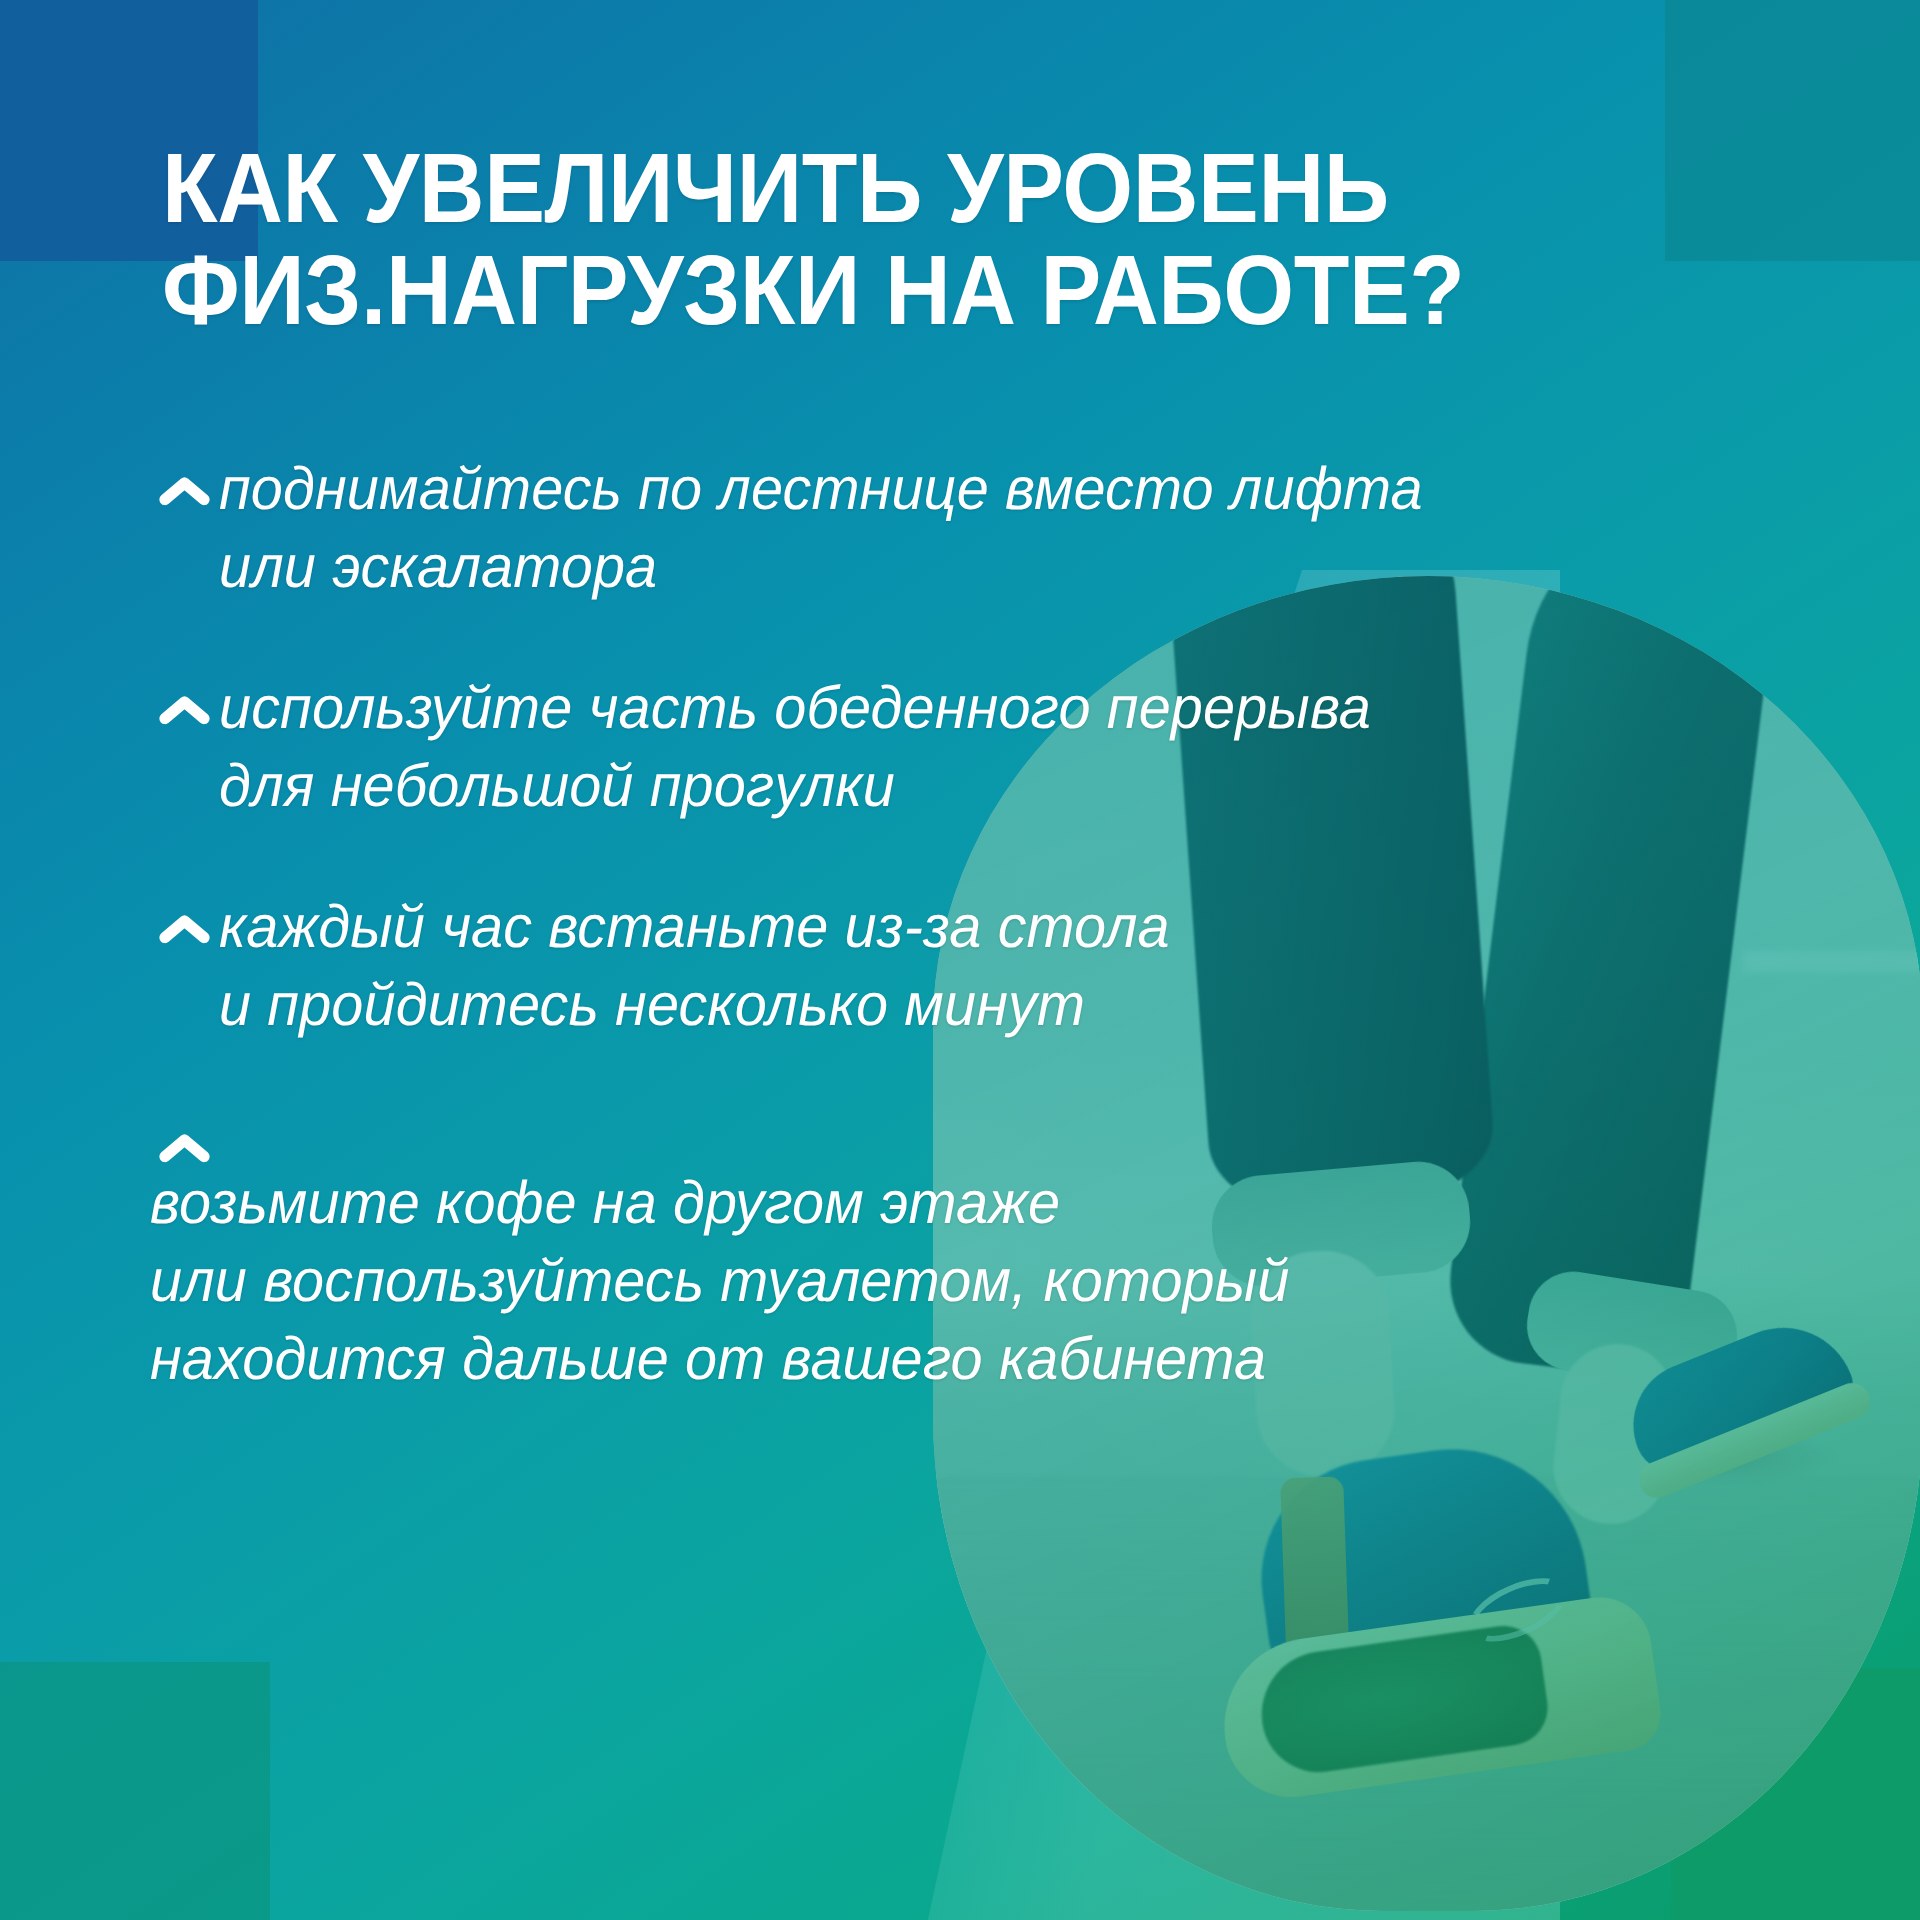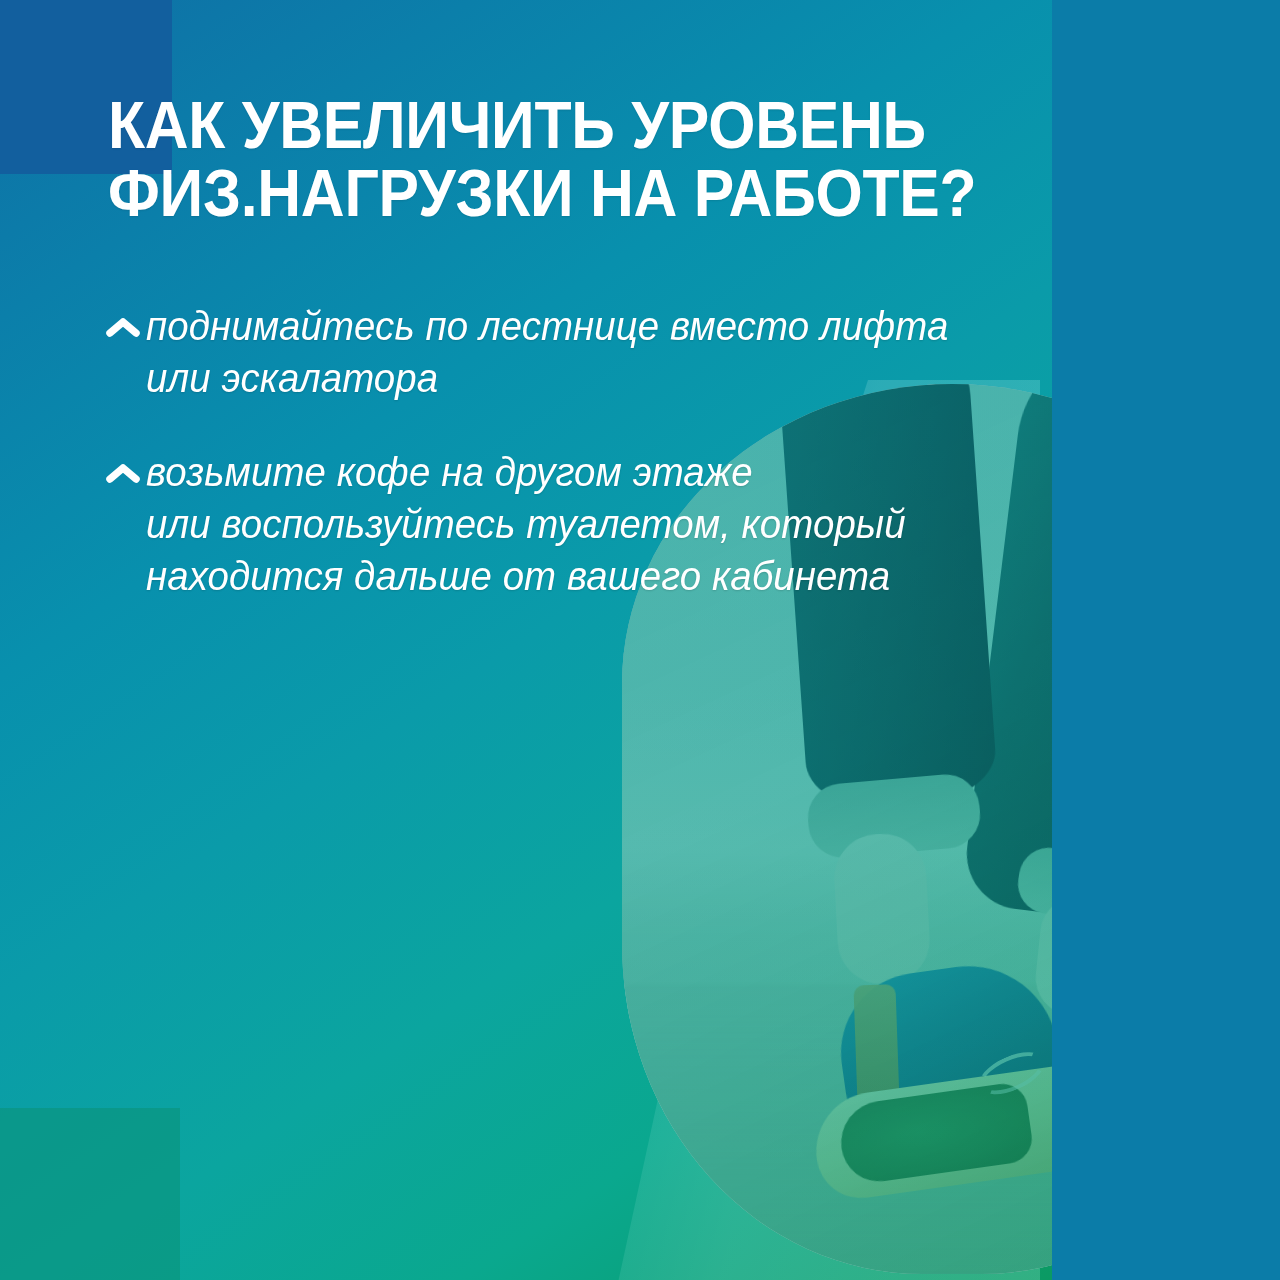--- a/index.html
+++ b/index.html
@@ -7,21 +7,21 @@
   html, body {
     width: 1280px;
     height: 1280px;
     overflow: hidden;
     background: #0b7ca8;
     font-family: "Liberation Sans", "DejaVu Sans", sans-serif;
   }
 
   #poster {
     position: relative;
-    width: 1052px;
+    width: 1280px;
     height: 1280px;
     overflow: hidden;
     
     background: linear-gradient(146deg,
         #0f6fa6 0%,
         #0b7faa 16%,
         #0890ad 34%,
         #0a9ba9 50%,
         #0ba59f 66%,
         #0aa88e 80%,
@@ -274,21 +274,21 @@
     position:absolute;
     left: 100px; top: 300px;
     width: 1080px;
   }
   .bullet {
     position:relative;
     display:flex;
     align-items:flex-start;
     margin-bottom: 42px;
   }
-  .bullet:last-child { margin-bottom: 0; }
+  .bullet:last-child { margin-bottom: 0; flex-direction: column; }
 
   .chev {
     flex: 0 0 auto;
     width: 46px;
     padding-top: 16px;
     display:flex;
     justify-content:center;
   }
   .chev svg { display:block; }
 
@@ -362,22 +362,40 @@
       <li class="bullet">
         <span class="chev">
           <svg width="34" height="22" viewBox="0 0 34 22" aria-hidden="true">
             <path d="M4 17 L17 6 L30 17" fill="none" stroke="#ffffff" stroke-width="7.5" stroke-linecap="round" stroke-linejoin="round"></path>
           </svg>
         </span>
         <span class="btext">поднимайтесь по лестнице вместо лифта
 или эскалатора</span>
       </li>
 
-
-
+      <li class="bullet">
+        <span class="chev">
+          <svg width="34" height="22" viewBox="0 0 34 22" aria-hidden="true">
+            <path d="M4 17 L17 6 L30 17" fill="none" stroke="#ffffff" stroke-width="7.5" stroke-linecap="round" stroke-linejoin="round"></path>
+          </svg>
+        </span>
+        <span class="btext">используйте часть обеденного перерыва
+для небольшой прогулки</span>
+      </li>
+
+
+      <li class="bullet">
+        <span class="chev">
+          <svg width="34" height="22" viewBox="0 0 34 22" aria-hidden="true">
+            <path d="M4 17 L17 6 L30 17" fill="none" stroke="#ffffff" stroke-width="7.5" stroke-linecap="round" stroke-linejoin="round"></path>
+          </svg>
+        </span>
+        <span class="btext">каждый час встаньте из-за стола
+и пройдитесь несколько минут</span>
+      </li>
 
 
       <li class="bullet">
         <span class="chev">
           <svg width="34" height="22" viewBox="0 0 34 22" aria-hidden="true">
             <path d="M4 17 L17 6 L30 17" fill="none" stroke="#ffffff" stroke-width="7.5" stroke-linecap="round" stroke-linejoin="round"></path>
           </svg>
         </span>
         <span class="btext">возьмите кофе на другом этаже
 или воспользуйтесь туалетом, который

